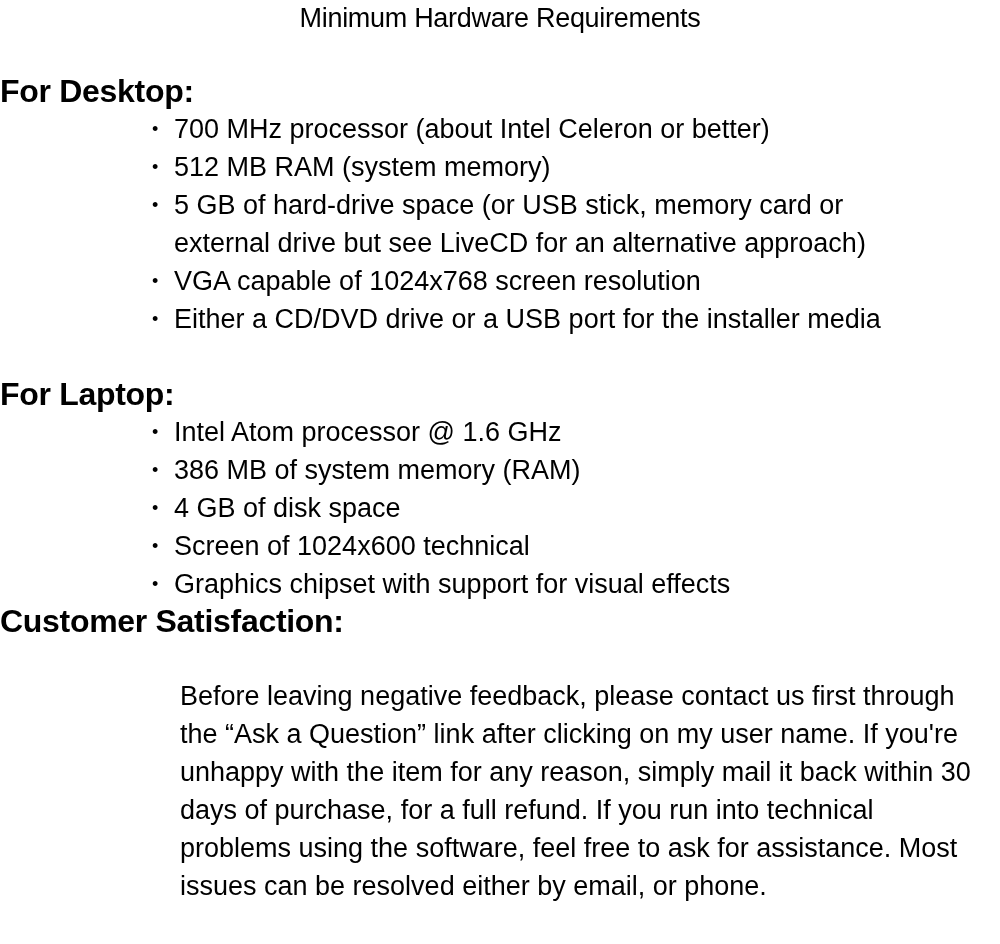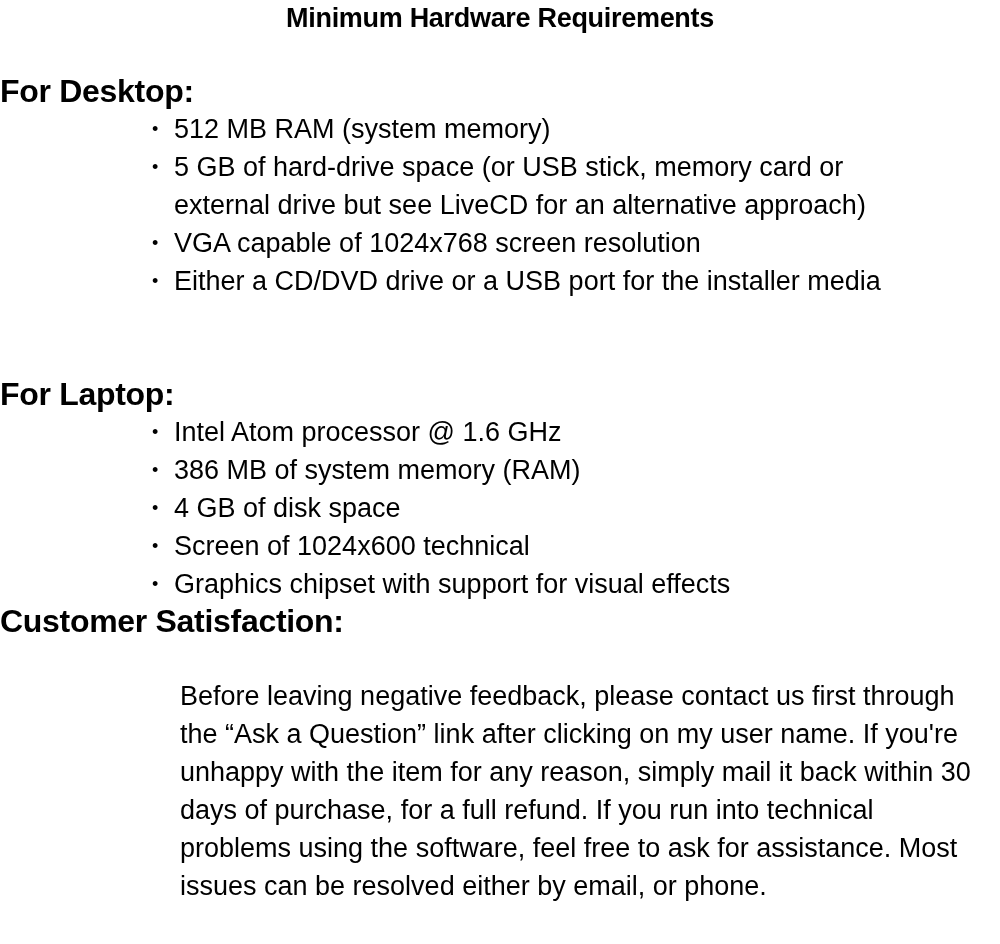--- a/index.html
+++ b/index.html
@@ -1,30 +1,31 @@
 <!DOCTYPE html>
 <html><head>
 <meta charset="utf-8">
 <style>
   html, body { margin: 0; padding: 0; background: #ffffff; }
   body { width: 1000px; height: 944px; position: relative; overflow: hidden; color: #000; font-family: "Liberation Sans", sans-serif; }
-  .title { position: absolute; top: 0; left: 0; width: 1000px; text-align: center; font-weight: bold; font-size: 27px; line-height: 36px; letter-spacing: -0.3px; }
+  .title { position: absolute; top: 0; left: 0; width: 1000px; text-align: center; font-weight: normal; font-size: 27px; line-height: 36px; letter-spacing: -0.3px; }
   .heading { position: absolute; left: 0; font-weight: bold; font-size: 32px; line-height: 34px; letter-spacing: -0.3px; text-align: center; }
   ul.req { position: absolute; left: 150px; margin: 0; padding: 0; list-style: none; }
   ul.req li { position: relative; padding-left: 24px; font-size: 27px; line-height: 37.9px; }
   ul.req li::before { content: "\2022"; position: absolute; left: 2px; top: 0; font-size: 18px; }
   .para { position: absolute; left: 180px; top: 678px; width: 800px; font-size: 27px; line-height: 37.9px; margin: 0; }
 </style>
 </head>
 <body>
 
 <div class="title">Minimum Hardware Requirements</div>
 
 <div class="heading" style="top:74px">For Desktop:</div>
 <ul class="req" style="top:111px; width:790px;">
+  <li>700 MHz processor (about Intel Celeron or better)</li>
   <li>512 MB RAM (system memory)</li>
   <li>5 GB of hard-drive space (or USB stick, memory card or external drive but see LiveCD for an alternative approach)</li>
   <li>VGA capable of 1024x768 screen resolution</li>
   <li>Either a CD/DVD drive or a USB port for the installer media</li>
 </ul>
 
 <div class="heading" style="top:377px">For Laptop:</div>
 <ul class="req" style="top:414px; width:790px;">
   <li>Intel Atom processor @ 1.6 GHz</li>
   <li>386 MB of system memory (RAM)</li>

